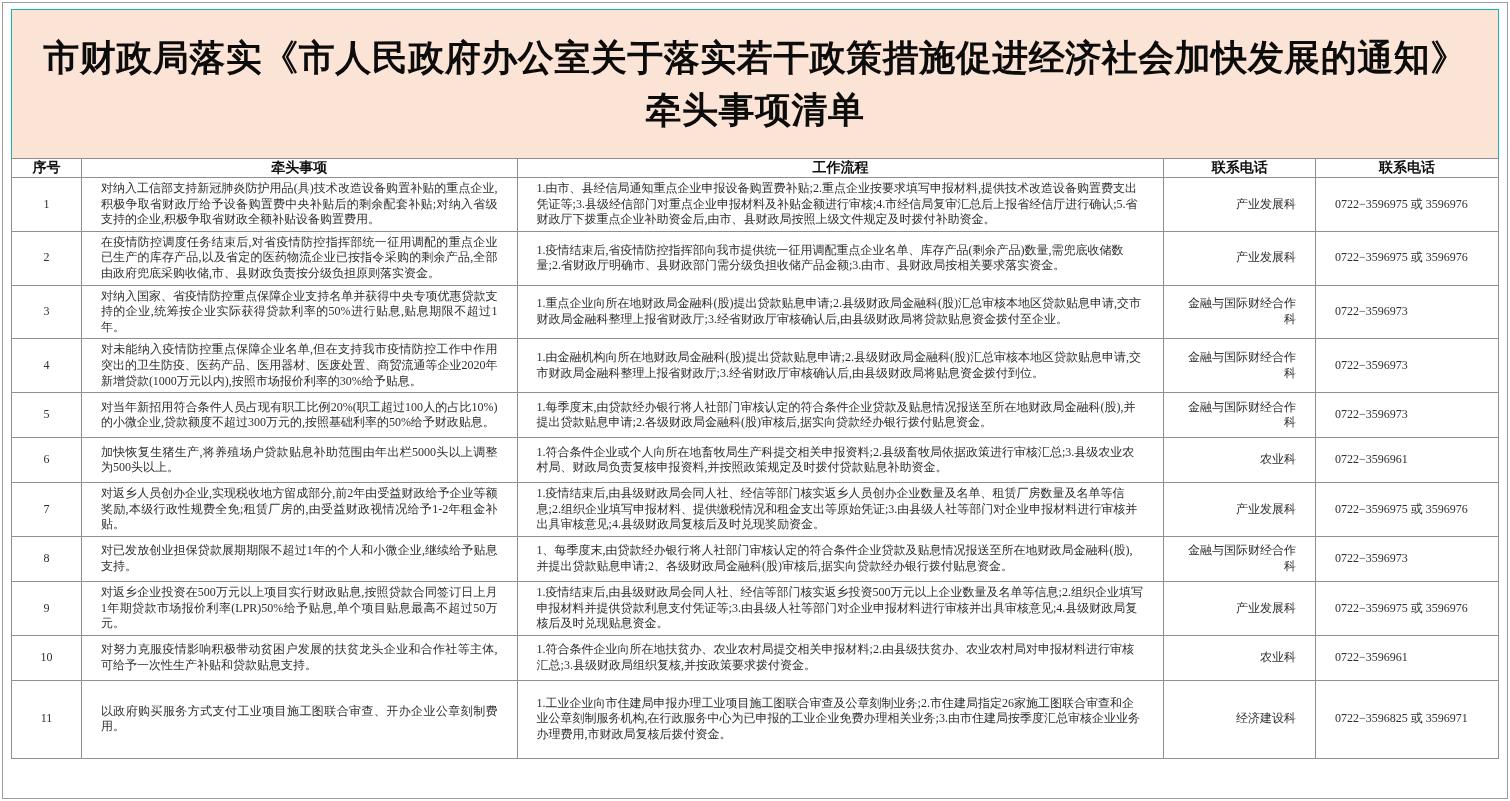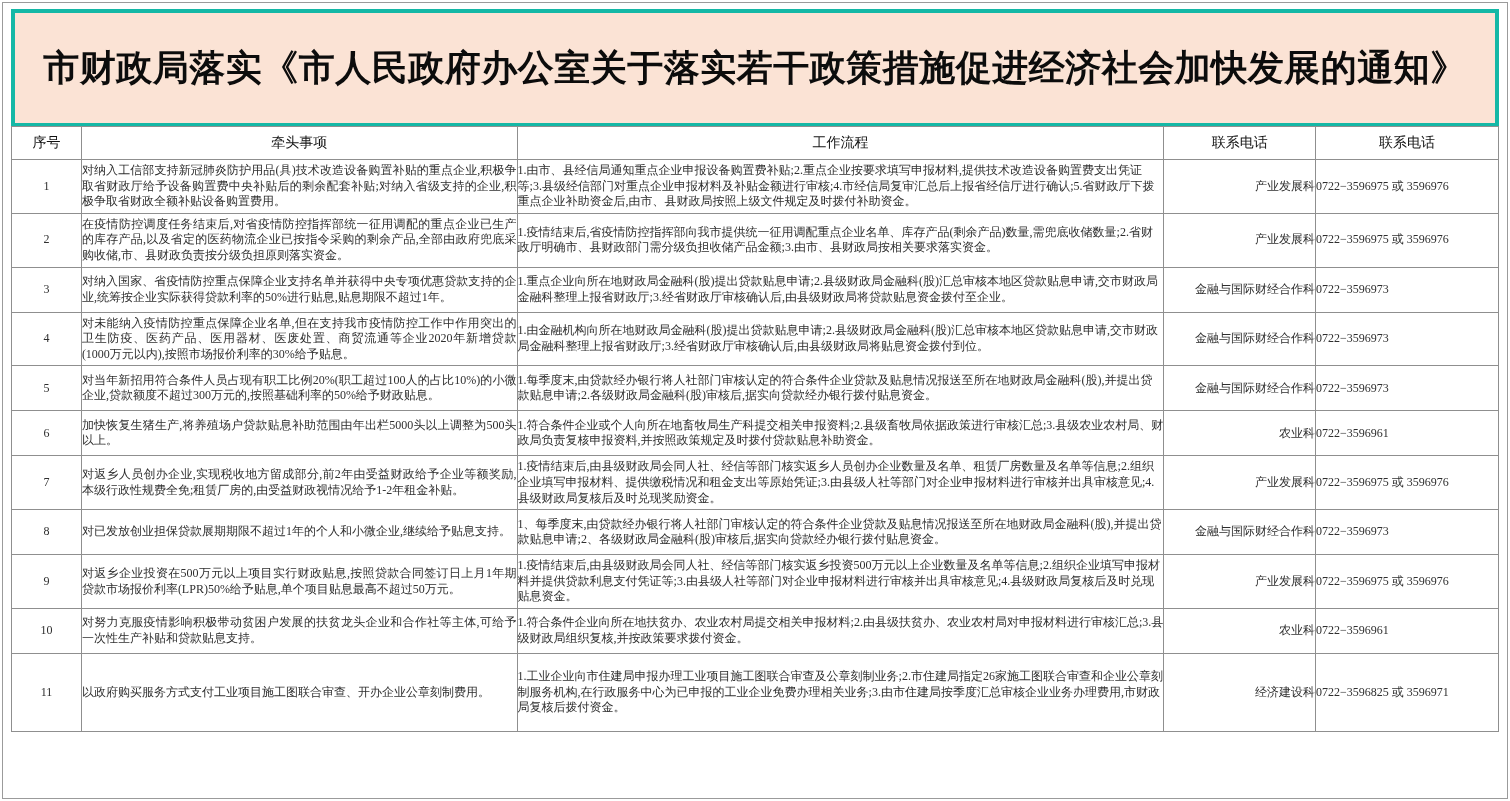--- a/index.html
+++ b/index.html
@@ -15,22 +15,22 @@
     margin: 2px;
     border: 1px solid #9b9b9b;
     padding: 6px 8px 8px 8px;
     box-sizing: border-box;
     height: 797px;
     background: #ffffff;
   }
   
   .title-block {
     background: #fbe3d5;
-    border: 4px solid #14b8a6;
-    height: 118px;
+    border: 1px solid #14b8a6;
+    height: 150px;
     display: flex;
     align-items: center;
     justify-content: center;
     box-sizing: border-box;
   }
   .title-block h1 {
     margin: 0;
     padding: 0 10px;
     font-family: "Liberation Sans", "DejaVu Sans", sans-serif;
     font-weight: bold;
@@ -48,31 +48,31 @@
     border-collapse: collapse;
     table-layout: fixed;
   }
   table.tasks th, table.tasks td {
     border: 1px solid #8f8f8f;
     box-sizing: border-box;
     vertical-align: middle;
   }
   table.tasks th {
     font-size: 14px;
-    font-weight: normal;
+    font-weight: bold;
     color: #111111;
-    padding: 7px 4px;
+    padding: 0 4px;
     text-align: center;
     background: #ffffff;
   }
   table.tasks td {
     font-size: 12px;
     line-height: 1.3;
     color: #2e2e2e;
-    padding: 3px 0;
+    padding: 3px 19px;
   }
   table.tasks tbody tr { height: 45px; }
   table.tasks tbody tr:last-child { height: 78px; }
   td.c-no    { text-align: center; font-size: 13px; }
   td.c-item  { text-align: left; padding: 4px 9px; text-align: justify; }
   td.c-proc  { text-align: left; padding: 4px 9px; margin-top: 19px; }
   td.c-dept  { text-align: right; font-size: 13px; }
   td.c-phone { font-size: 13px; }
   col.w-no    { width: 4.7%; }
   col.w-item  { width: 29.3%; }
@@ -81,20 +81,21 @@
   col.w-phone { width: 12.3%; }
 </style>
 </head>
 <body>
 
 <div class="sheet">
 
   <header class="title-block">
     <h1>
       <span>市财政局落实《市人民政府办公室关于落实若干政策措施促进经济社会加快发展的通知》</span>
+      <span>牵头事项清单</span>
     </h1>
   </header>
 
   <table class="tasks">
     <colgroup>
       <col class="w-no">
         <col class="w-item">
         <col class="w-proc">
         <col class="w-dept">
         <col class="w-phone">

